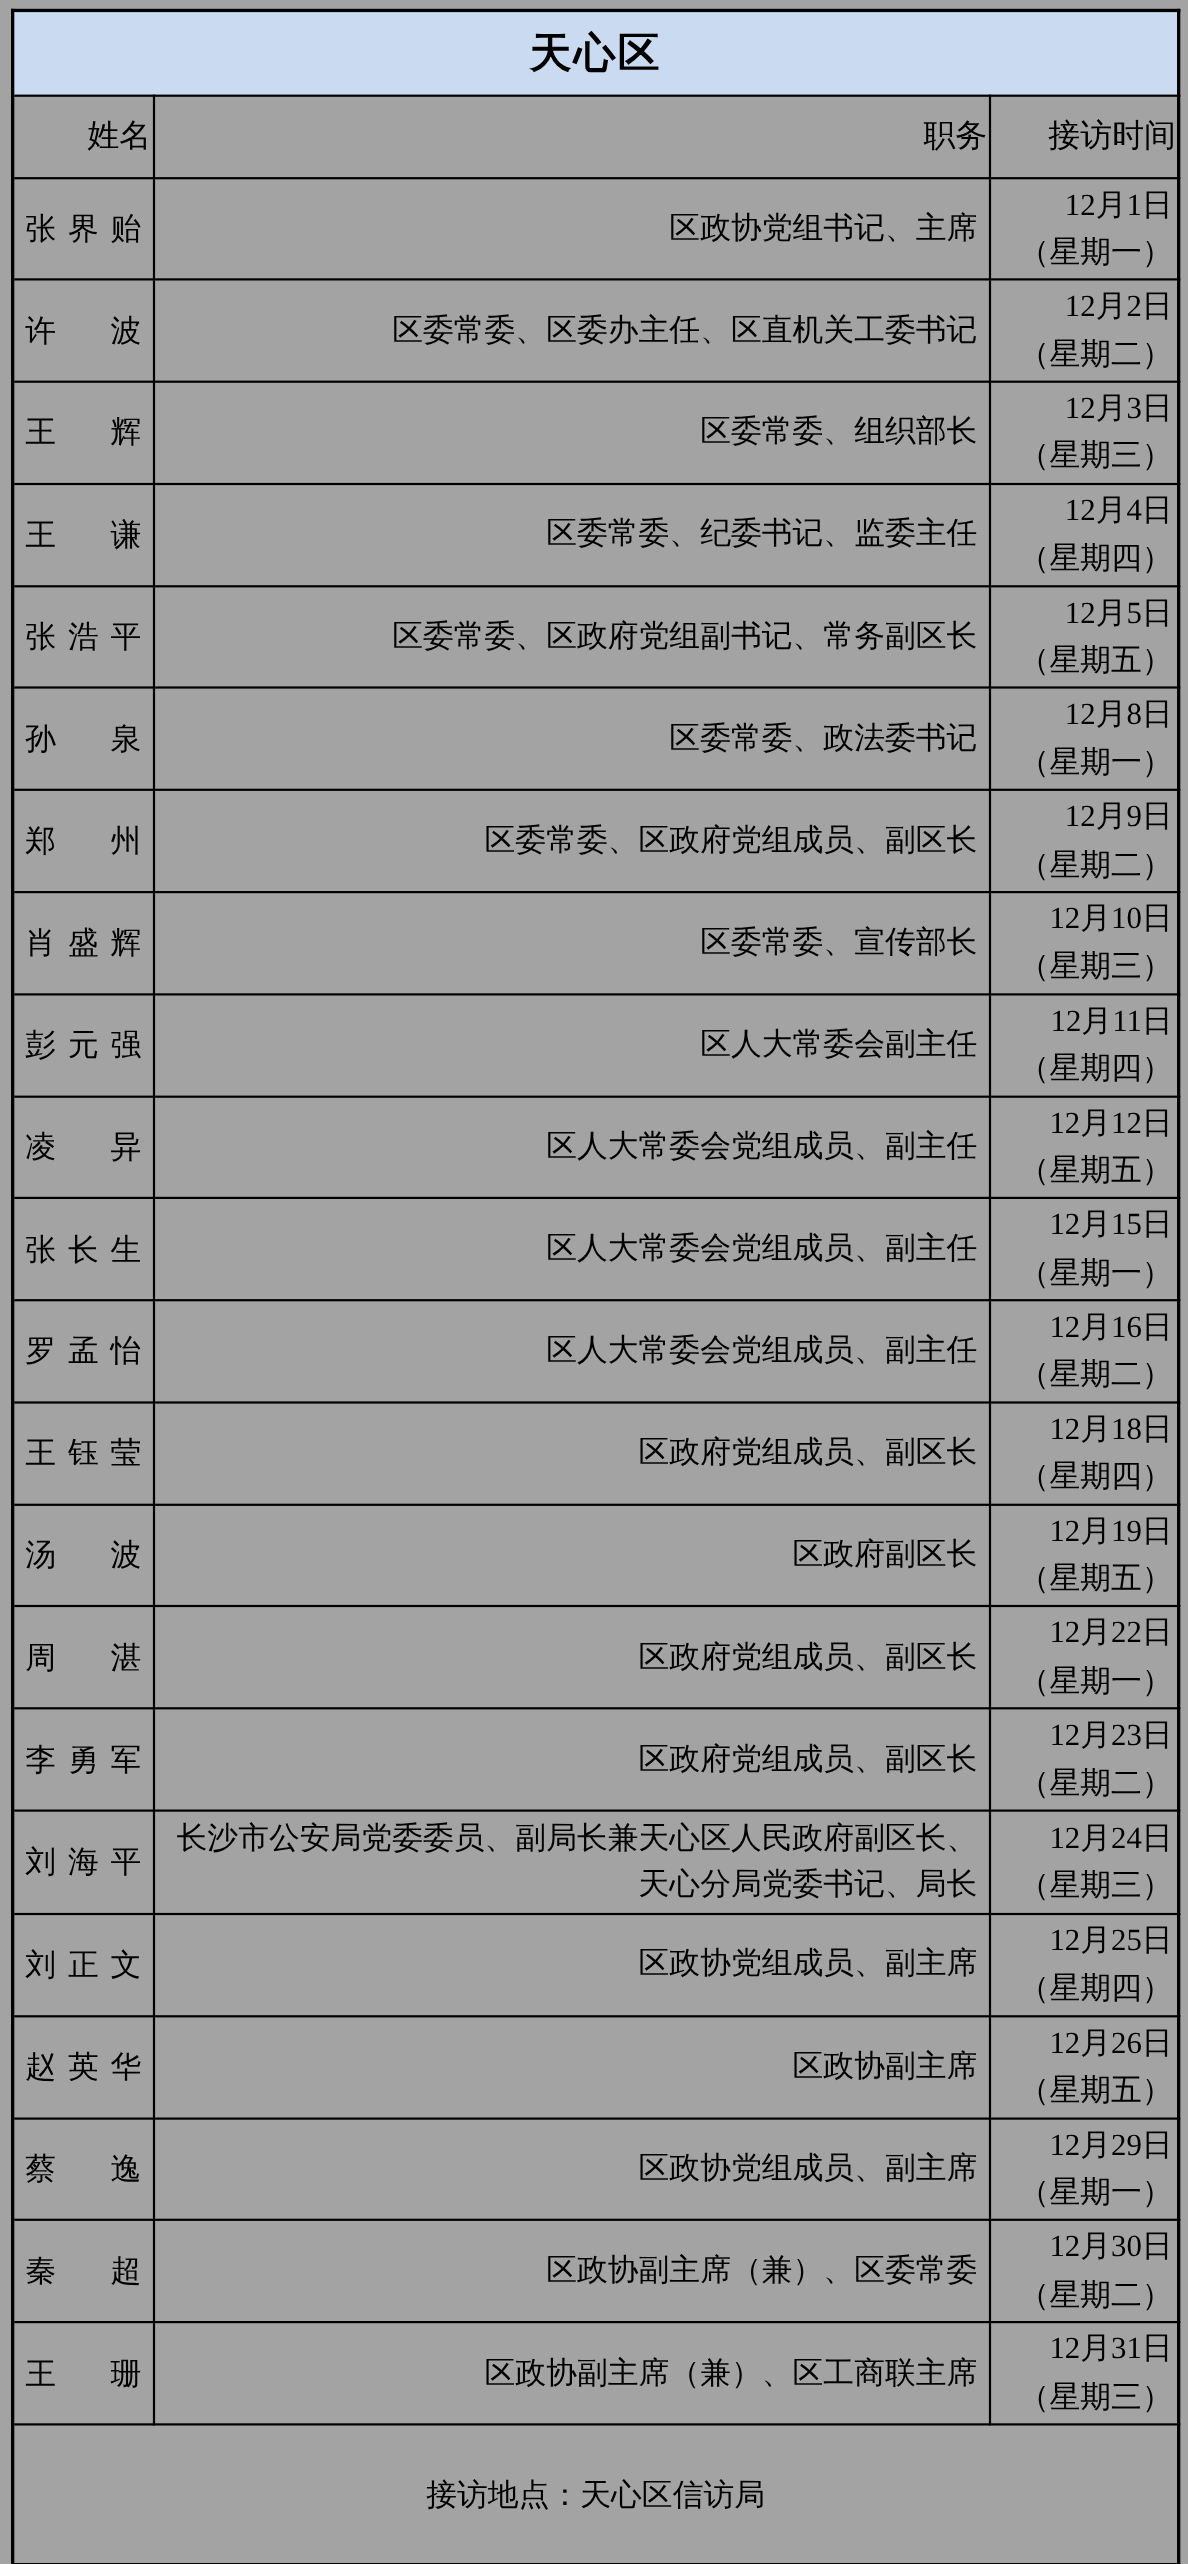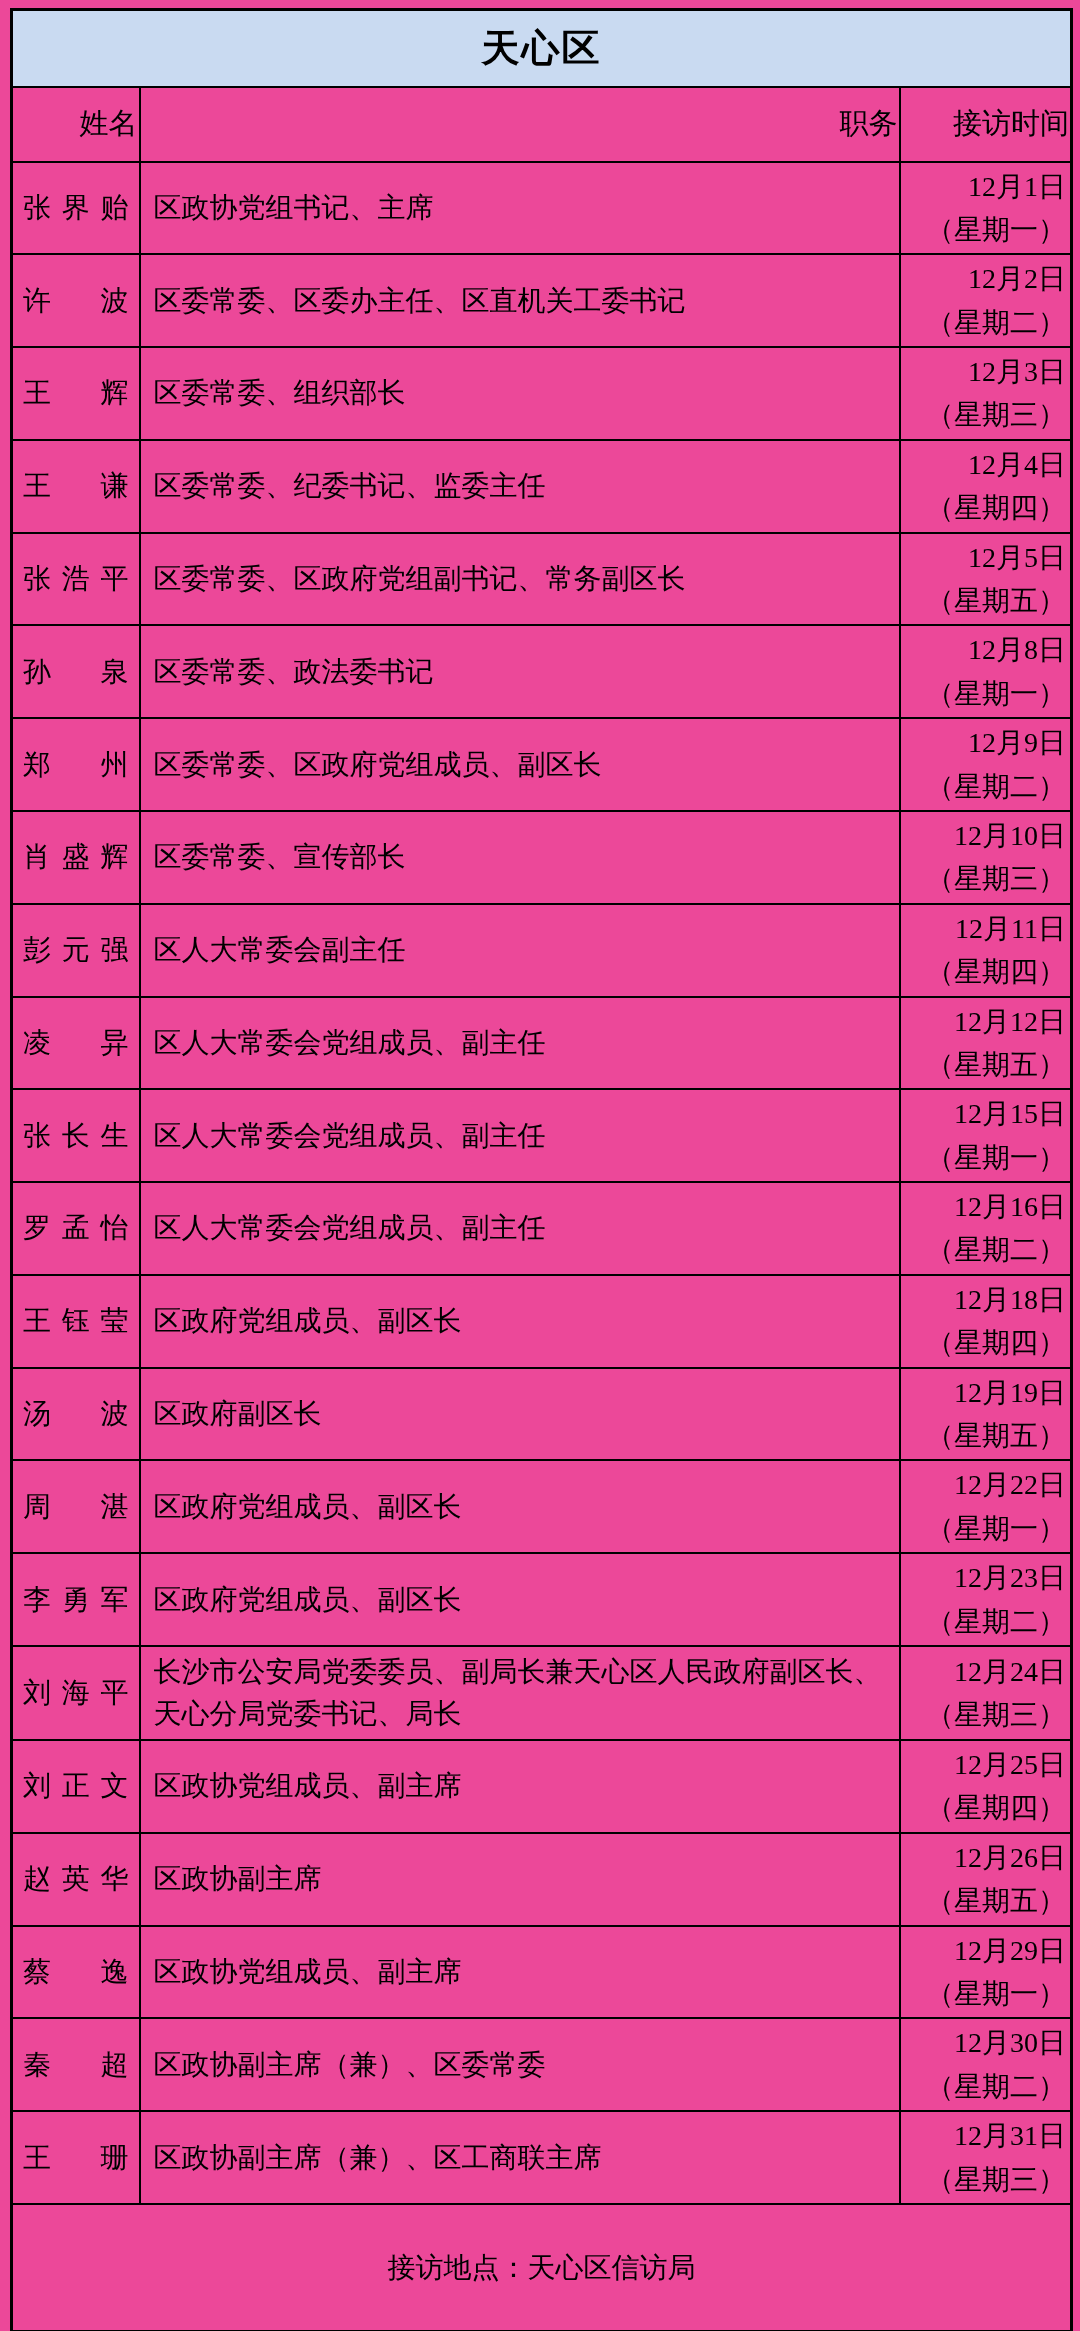--- a/index.html
+++ b/index.html
@@ -7,21 +7,21 @@
     padding: 0;
     background: #ffffff;
     color: #000000;
     font-family: "Liberation Serif", "DejaVu Serif", serif;
   }
   .page {
     width: 1080px;
     height: 2331px;
     box-sizing: border-box;
     padding: 8px 10px;
-    background: #ec4899;
+    background: #a3a3a3;
   }
   table.schedule {
     width: 1060px;
     border-collapse: collapse;
     table-layout: fixed;
     border: 3px solid #000000;
   }
   table.schedule th,
   table.schedule td {
     border: 2px solid #000000;
@@ -48,21 +48,21 @@
     font-size: 28px;
   }
   td.cell-name {
     padding: 0 10px;
     text-align: justify;
     text-align-last: justify;
     text-justify: distribute;
   }
   td.cell-position {
     padding: 4px 10px 4px 13px;
-    text-align: left;
+    text-align: right;
     line-height: 1.5;
   }
   td.cell-time {
     text-align: right;
     font-size: 27px;
     line-height: 1.55;
     padding: 2px 4px;
   }
   td.cell-time .date-line,
   td.cell-time .weekday-line {

